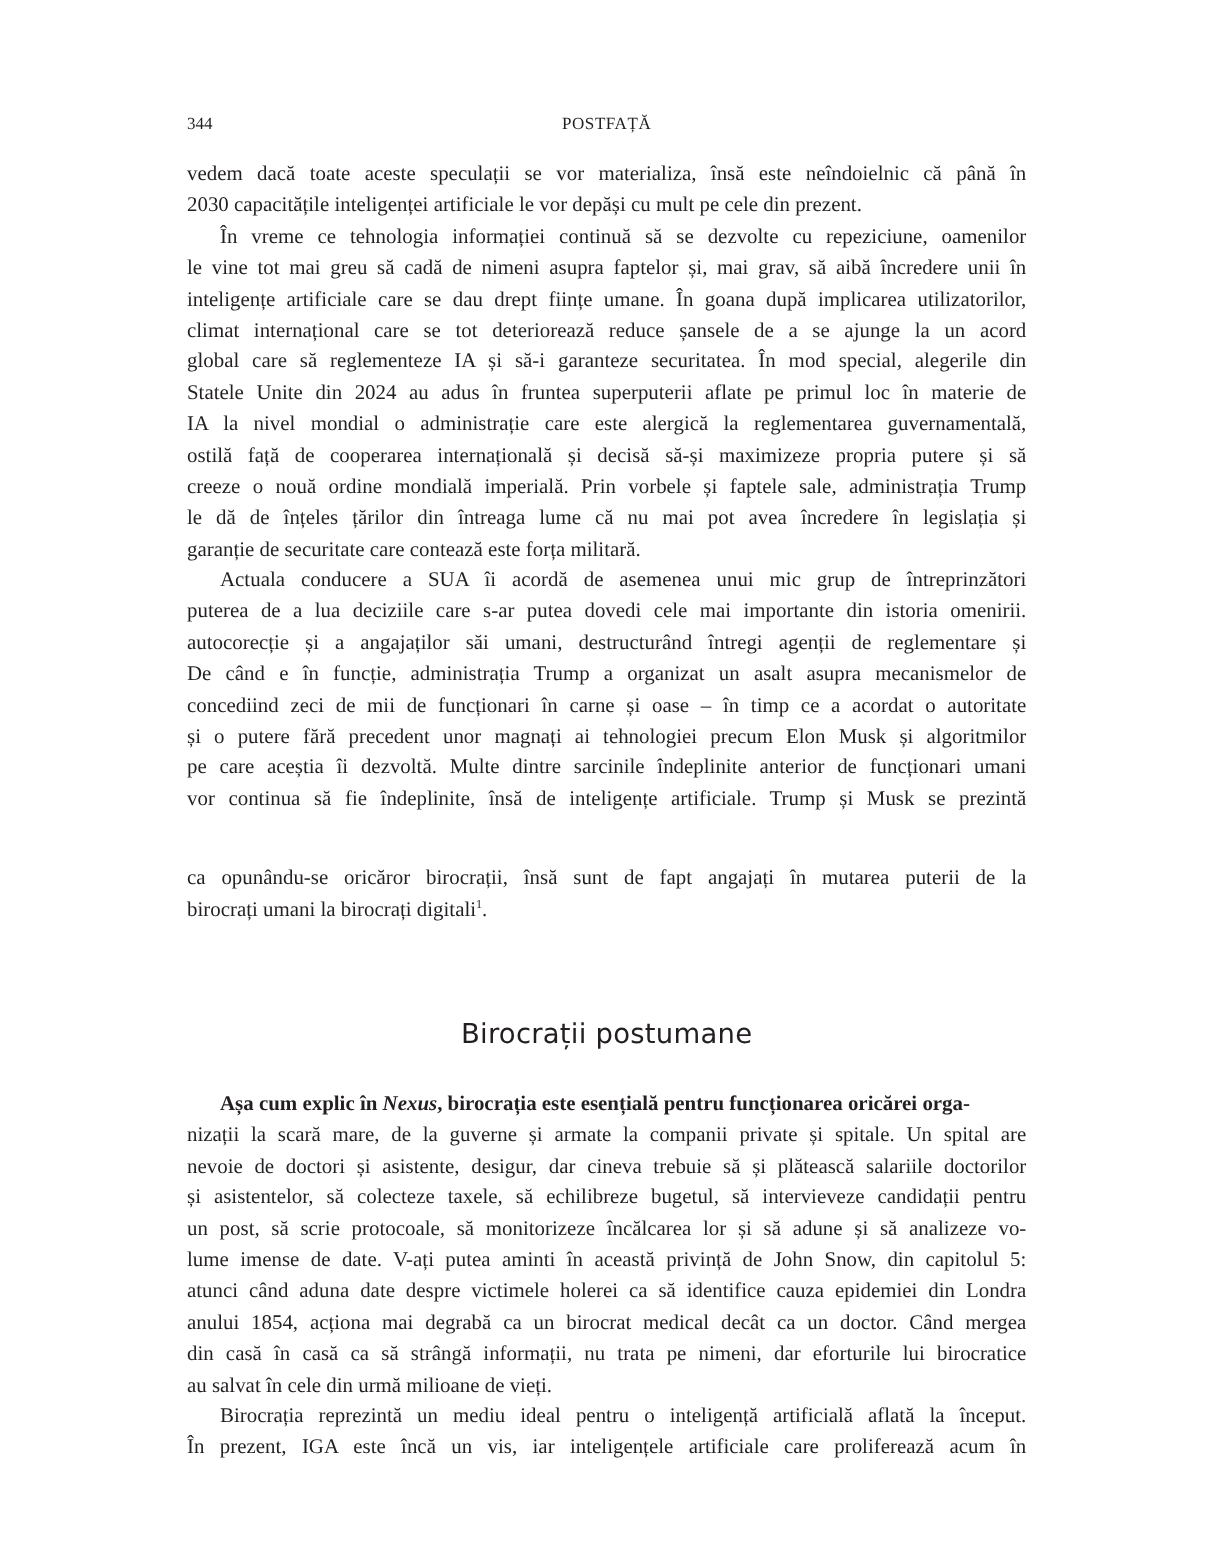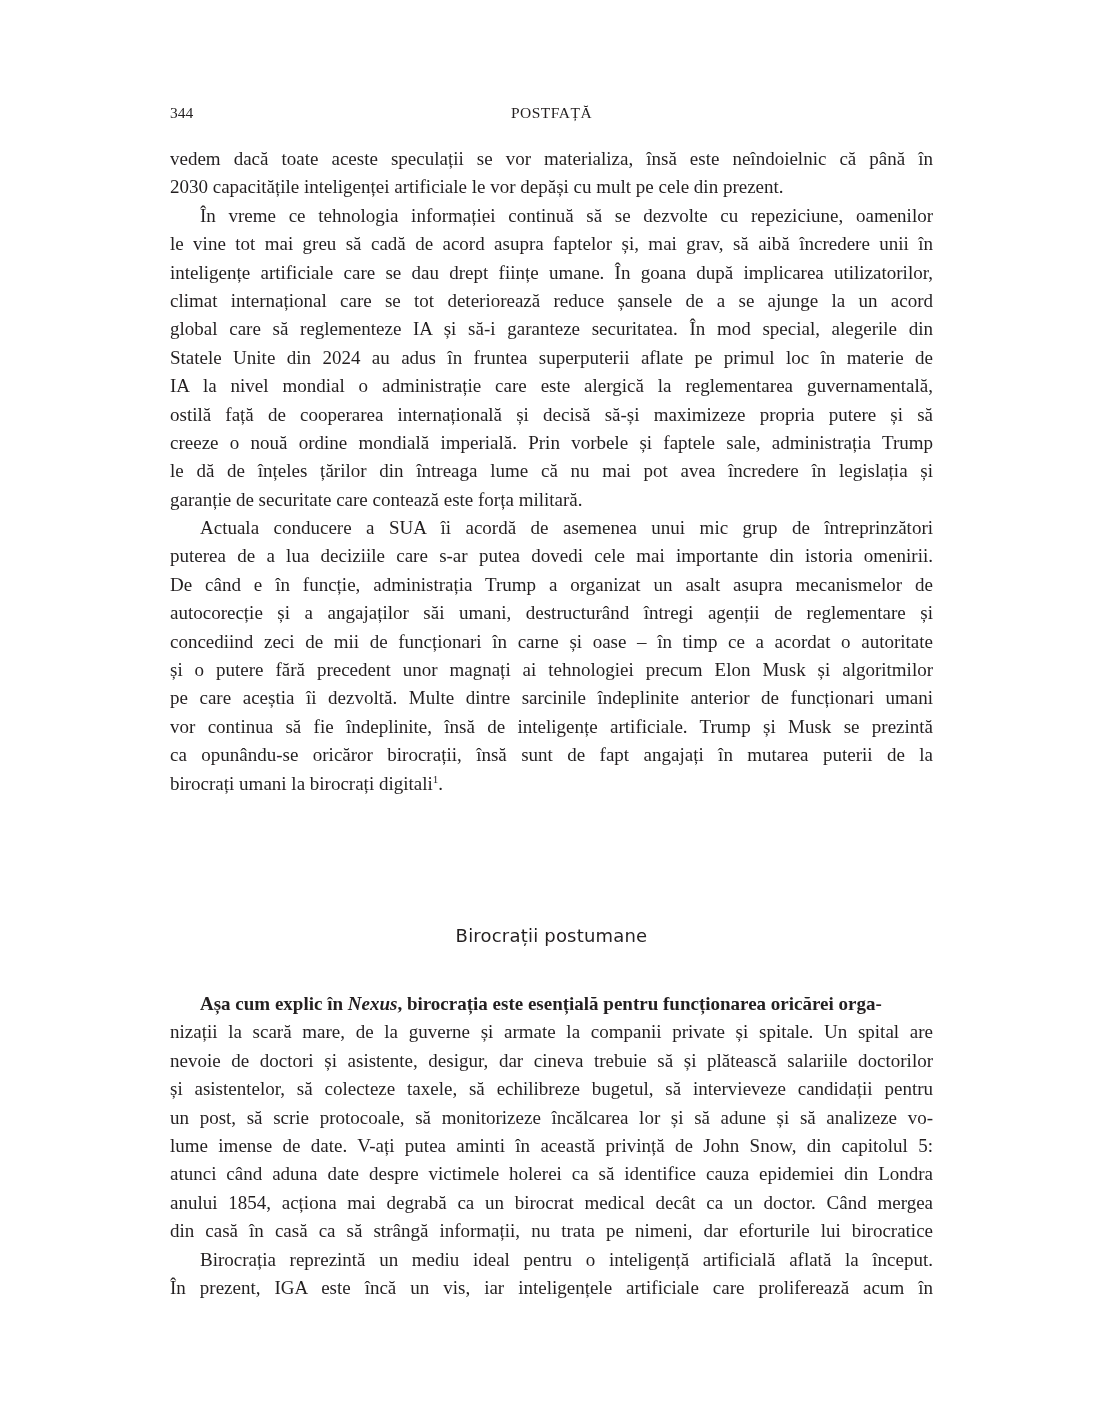--- a/index.html
+++ b/index.html
@@ -10,21 +10,21 @@
   .page-number { position: absolute; left: 0; top: 0; }
   .chapter-title { position: absolute; left: 0; width: 763px; top: 0; text-align: center; letter-spacing: 0.5px; }
   .body-block { position: absolute; left: 170px; width: 763px; font-family: "Liberation Serif", serif;
     font-size: 19px; line-height: 28.4px; color: #231f20; }
   .line { display: block; height: 28.4px; white-space: nowrap; text-align: justify; text-align-last: justify; overflow: visible; }
   .line.last { text-align-last: left; }
   .line.indent { padding-left: 30px; }
   .line span.t { display: inline; }
   .sup { font-size: 11px; vertical-align: super; line-height: 0; }
   .section-heading { position: absolute; top: 925px; left: 170px; width: 763px; text-align: center;
-    font-family: "DejaVu Sans", sans-serif; font-size: 18px; font-weight: normal; color: #231f20; letter-spacing: 0.2px; }
+    font-family: "DejaVu Sans", sans-serif; font-size: 25px; font-weight: normal; color: #231f20; letter-spacing: 0.2px; }
   em.it { font-style: italic; }
 </style>
 </head>
 <body>
 
 <div class="page">
 
   <div class="running-head">
     <span class="page-number">344</span>
     <span class="chapter-title">POSTFAȚĂ</span>
@@ -32,59 +32,60 @@
 
   <div class="body-block" style="top:145px;">
 
     <div>
       <span class="line" style="white-space: nowrap;">vedem dacă toate aceste speculații se vor materializa, însă este neîndoielnic că până în</span>
       <span class="line last">2030 capacitățile inteligenței artificiale le vor depăși cu mult pe cele din prezent.</span>
     </div>
 
     <div>
       <span class="line indent" style="white-space: nowrap;">În vreme ce tehnologia informației continuă să se dezvolte cu repeziciune, oamenilor</span>
-      <span class="line" style="white-space: nowrap;">le vine tot mai greu să cadă de acord asupra faptelor și, mai grav, să aibă încredere unii în</span>
+      <span class="line" style="white-space: nowrap;">le vine tot mai greu să cadă de nimeni asupra faptelor și, mai grav, să aibă încredere unii în</span>
       <span class="line" style="white-space: nowrap;">inteligențe artificiale care se dau drept ființe umane. În goana după implicarea utilizatorilor,</span>
       <span class="line" style="white-space: nowrap;">climat internațional care se tot deteriorează reduce șansele de a se ajunge la un acord</span>
       <span class="line" style="white-space: nowrap;">global care să reglementeze IA și să-i garanteze securitatea. În mod special, alegerile din</span>
       <span class="line" style="white-space: nowrap;">Statele Unite din 2024 au adus în fruntea superputerii aflate pe primul loc în materie de</span>
       <span class="line" style="white-space: nowrap;">IA la nivel mondial o administrație care este alergică la reglementarea guvernamentală,</span>
       <span class="line" style="white-space: nowrap;">ostilă față de cooperarea internațională și decisă să-și maximizeze propria putere și să</span>
       <span class="line" style="white-space: nowrap;">creeze o nouă ordine mondială imperială. Prin vorbele și faptele sale, administrația Trump</span>
       <span class="line" style="white-space: nowrap;">le dă de înțeles țărilor din întreaga lume că nu mai pot avea încredere în legislația și</span>
       <span class="line last">garanție de securitate care contează este forța militară.</span>
     </div>
 
     <div>
       <span class="line indent" style="white-space: nowrap;">Actuala conducere a SUA îi acordă de asemenea unui mic grup de întreprinzători</span>
       <span class="line" style="white-space: nowrap;">puterea de a lua deciziile care s-ar putea dovedi cele mai importante din istoria omenirii.</span>
+      <span class="line" style="white-space: nowrap;">autocorecție și a angajaților săi umani, destructurând întregi agenții de reglementare și</span>
       <span class="line" style="white-space: nowrap;">De când e în funcție, administrația Trump a organizat un asalt asupra mecanismelor de</span>
-      <span class="line" style="white-space: nowrap;">autocorecție și a angajaților săi umani, destructurând întregi agenții de reglementare și</span>
       <span class="line" style="white-space: nowrap;">concediind zeci de mii de funcționari în carne și oase – în timp ce a acordat o autoritate</span>
       <span class="line" style="white-space: nowrap;">și o putere fără precedent unor magnați ai tehnologiei precum Elon Musk și algoritmilor</span>
       <span class="line" style="white-space: nowrap;">pe care aceștia îi dezvoltă. Multe dintre sarcinile îndeplinite anterior de funcționari umani</span>
       <span class="line" style="white-space: nowrap;">vor continua să fie îndeplinite, însă de inteligențe artificiale. Trump și Musk se prezintă</span>
-      <span class="line" style="white-space: nowrap;">ca opunându-se oricăror birocrații, însă sunt de fapt angajați în mutarea puterii de la</span>
+      <span class="line" style="white-space: nowrap; margin-top: 44px;">ca opunându-se oricăror birocrații, însă sunt de fapt angajați în mutarea puterii de la</span>
       <span class="line last"><span class="t">birocrați umani la birocrați digitali</span><span class="sup">1</span><span class="t">.</span></span>
     </div>
   </div>
 
   <h2 class="section-heading" style="margin:0;">Birocrații postumane</h2>
 
   <div class="body-block" style="top:990px;">
     <div>
       <span class="line indent" style="white-space: nowrap; letter-spacing: -0.000183824px; text-align: left; text-align-last: left; font-weight: bold;"><span class="t">Așa cum explic în </span><em class="it">Nexus</em><span class="t">, birocrația este esențială pentru funcționarea oricărei orga-</span></span>
       <span class="line" style="white-space: nowrap;">nizații la scară mare, de la guverne și armate la companii private și spitale. Un spital are</span>
       <span class="line" style="white-space: nowrap;">nevoie de doctori și asistente, desigur, dar cineva trebuie să și plătească salariile doctorilor</span>
       <span class="line" style="white-space: nowrap;">și asistentelor, să colecteze taxele, să echilibreze bugetul, să intervieveze candidații pentru</span>
       <span class="line" style="white-space: nowrap;">un post, să scrie protocoale, să monitorizeze încălcarea lor și să adune și să analizeze vo-</span>
       <span class="line" style="white-space: nowrap;">lume imense de date. V-ați putea aminti în această privință de John Snow, din capitolul 5:</span>
       <span class="line" style="white-space: nowrap;">atunci când aduna date despre victimele holerei ca să identifice cauza epidemiei din Londra</span>
       <span class="line" style="white-space: nowrap;">anului 1854, acționa mai degrabă ca un birocrat medical decât ca un doctor. Când mergea</span>
       <span class="line" style="white-space: nowrap;">din casă în casă ca să strângă informații, nu trata pe nimeni, dar eforturile lui birocratice</span>
+      <span class="line last">au salvat în cele din urmă milioane de vieți.</span>
     </div>
     <div>
       <span class="line indent" style="white-space: nowrap;">Birocrația reprezintă un mediu ideal pentru o inteligență artificială aflată la început.</span>
       <span class="line" style="white-space: nowrap;">În prezent, IGA este încă un vis, iar inteligențele artificiale care proliferează acum în</span>
     </div>
   </div>
 
 </div>
 
 </body></html>

